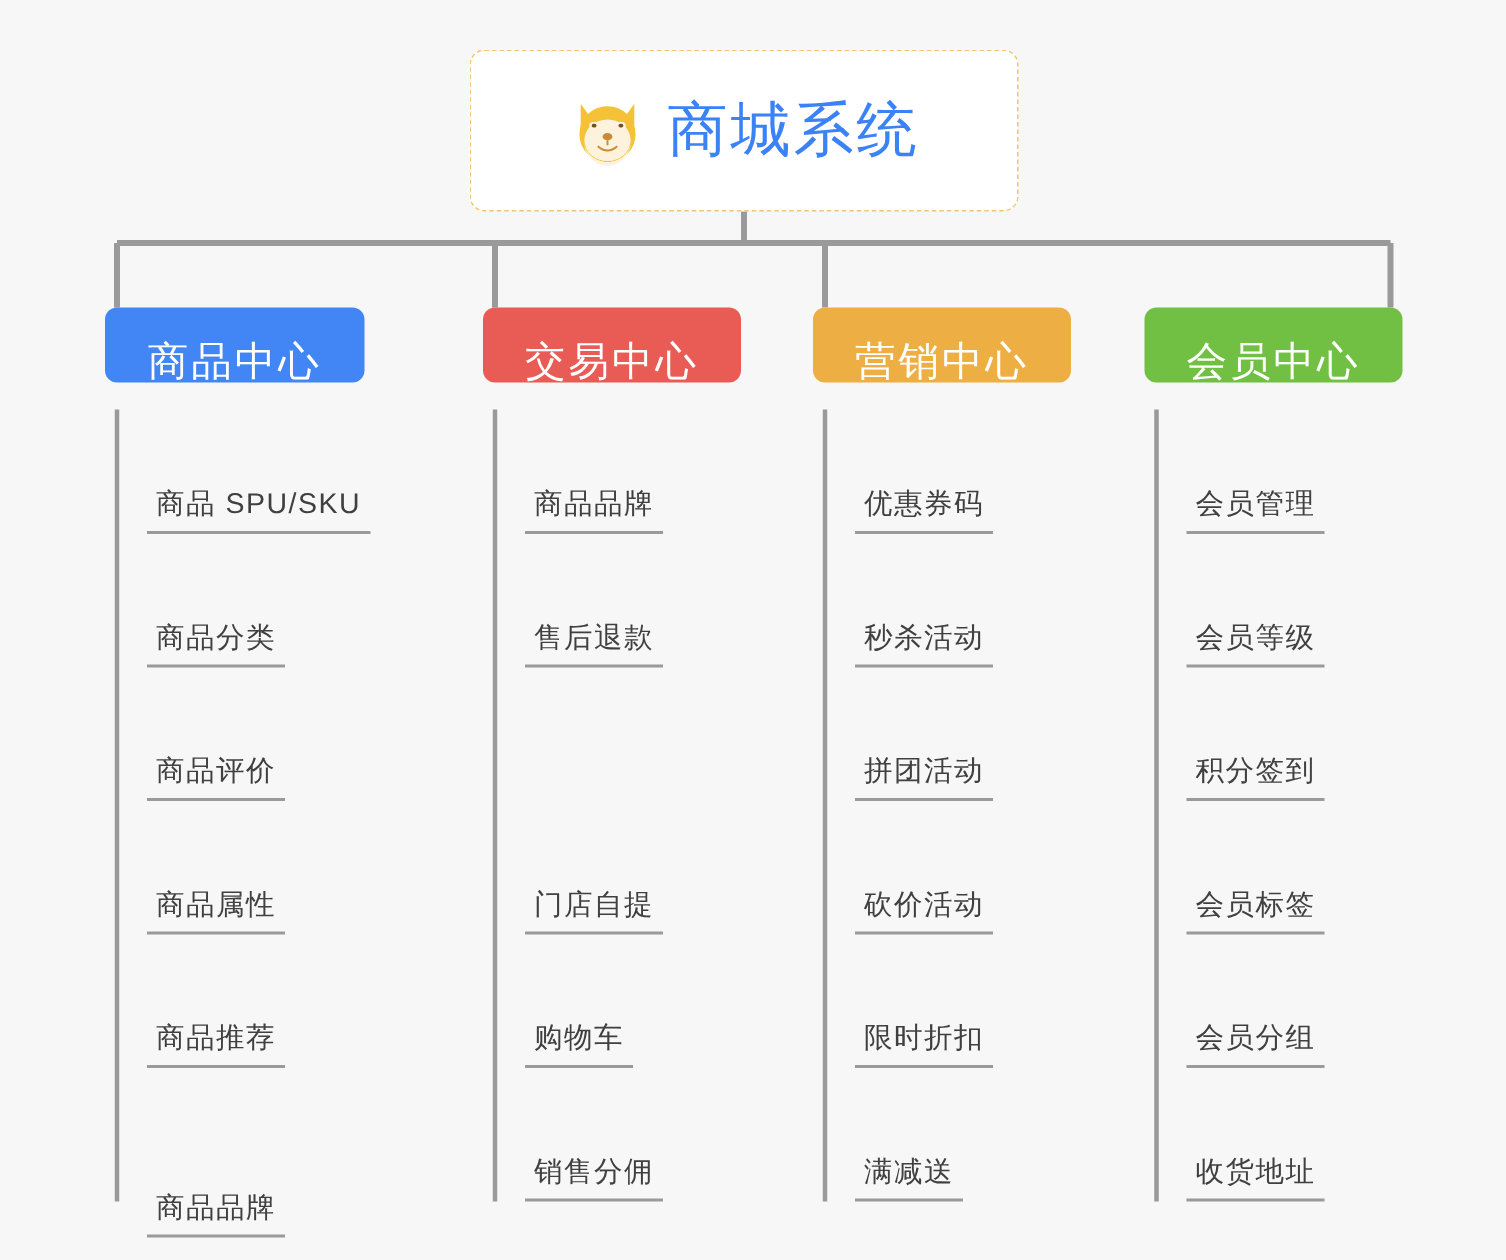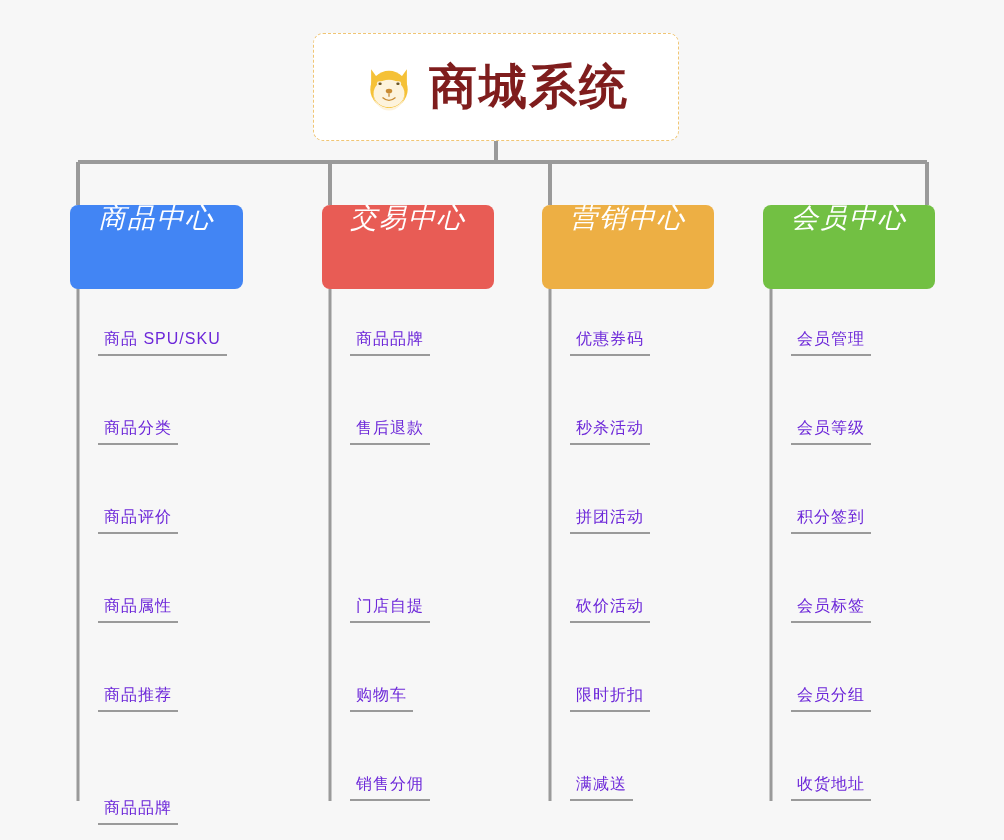--- a/index.html
+++ b/index.html
@@ -19,60 +19,58 @@
     left:313px; top:33px;
     width:366px; height:108px;
     background:#ffffff;
     border:1px dashed #f0c574;
     border-radius:10px;
     box-sizing:border-box;
     display:flex;align-items:center;justify-content:center;
     gap:14px;
   }
   .root-label{
-    font-size:48px;
-    color:#7f1d1d;
+    font-size:40px;
+    color:#3b82f6;
     letter-spacing:2px;
     line-height:1;
     white-space:nowrap;
-    font-weight:bold;
   }
   .dog-icon{width:52px;height:52px;display:block;flex:0 0 auto;}
 
   
   #wires{position:absolute;left:0;top:0;width:1004px;height:840px;pointer-events:none;}
 
   
   .cat-box{
     position:absolute;
-    height:84px;
+    height:50px;
     border-radius:8px;
-    display:flex;align-items:flex-start;justify-content:center;
+    display:flex;align-items:flex-end;justify-content:center;
     box-sizing:border-box;
-    font-style:italic;
   }
   .cat-title{
     font-size:27px;
     color:#ffffff;
     letter-spacing:2px;
     line-height:1;
     white-space:nowrap;
   }
 
   
   .leaf{
     position:absolute;
     height:34px;
     display:flex;
     align-items:flex-end;
     box-sizing:border-box;
   }
   .leaf-label{
-    font-size:16px;
-    color:#6d28d9;
+    font-size:19px;
+    color:#404040;
     line-height:1.25;
     white-space:nowrap;
     padding:0 6px 5px 6px;
     border-bottom:2px solid #9a9a9a;
     letter-spacing:1px;
   }
 </style>
 </head>
 <body>
 

